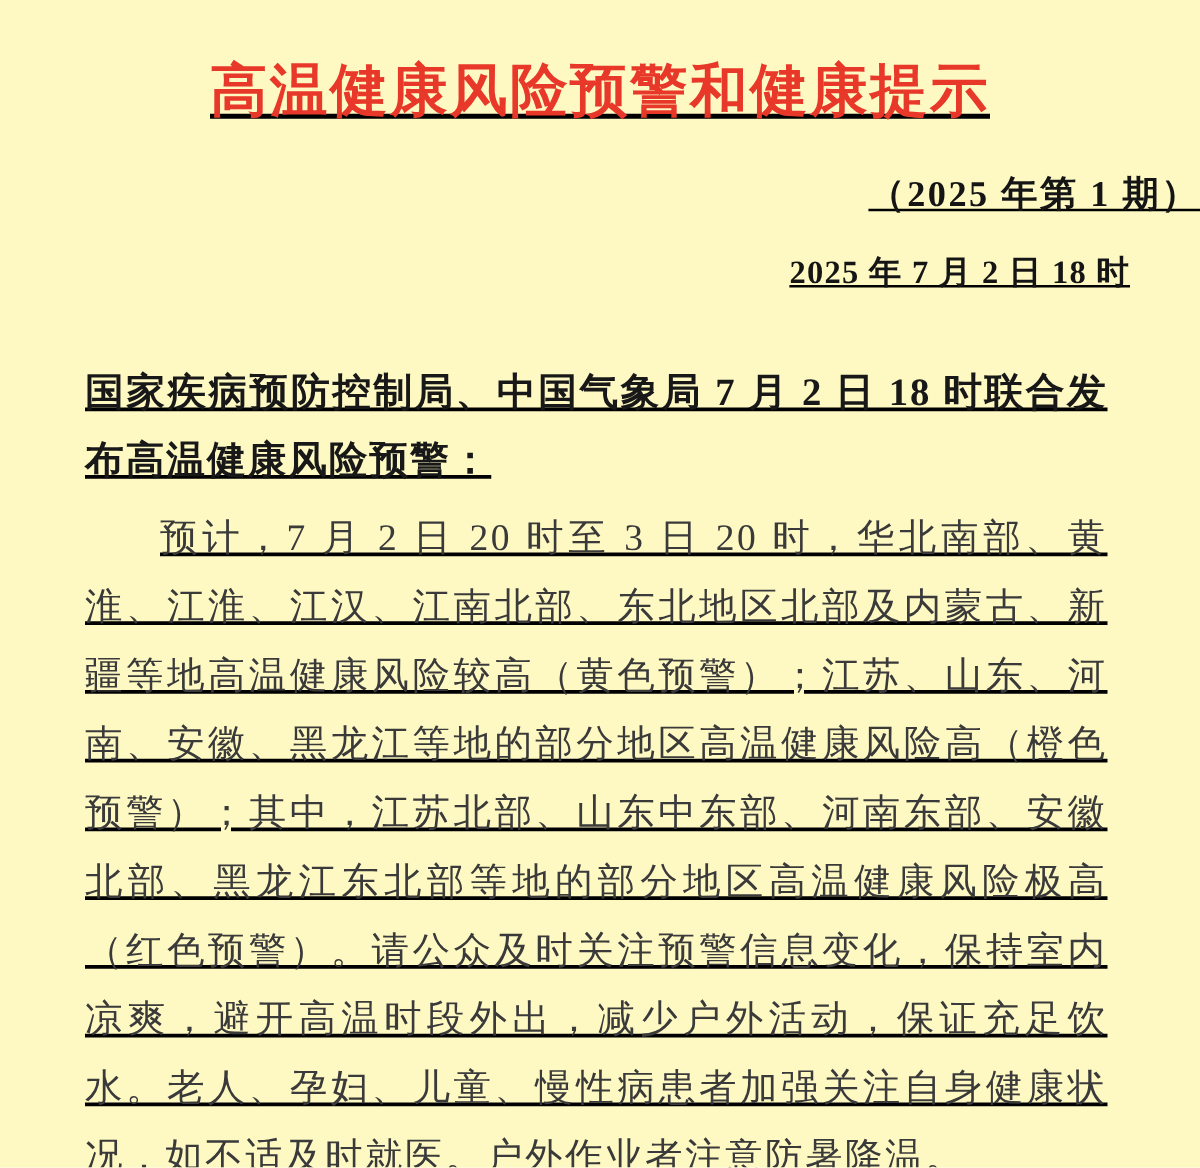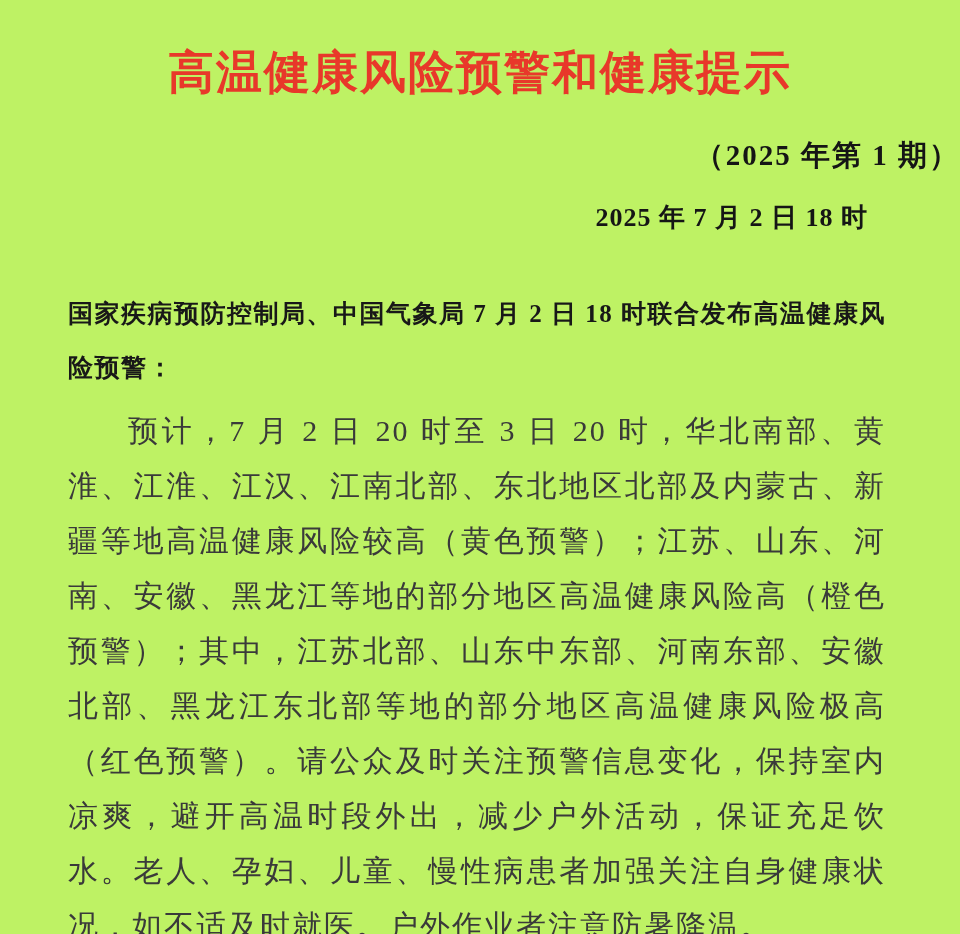--- a/index.html
+++ b/index.html
@@ -7,53 +7,54 @@
   body {
     width: 960px;
     height: 934px;
     background: #fdfdfd;
     font-family: "Liberation Serif", "DejaVu Serif", serif;
     overflow: hidden;
   }
   .page {
     width: 960px;
     height: 934px;
-    background: #bef264;
+    background: #fef9c3;
     overflow: hidden;
+    text-decoration: underline;
   }
   .doc-title {
     margin: 42px 60px 0;
     text-align: center;
     color: #e8382a;
     font-size: 46px;
     font-weight: bold;
     letter-spacing: 2px;
     line-height: 1.35;
   }
   .issue-line {
     margin-top: 32px;
     text-align: right;
     font-size: 29px;
     font-weight: bold;
     color: #151515;
     letter-spacing: 2px;
   }
   .date-line {
-    margin: 24px 92px 0 0;
+    margin: 24px 56px 0 0;
     text-align: right;
     font-size: 26px;
     font-weight: bold;
     color: #151515;
     letter-spacing: 1px;
   }
   .content {
     margin: 52px 74px 0 68px;
   }
   .heading {
-    font-size: 25px;
+    font-size: 31px;
     font-weight: bold;
     color: #181818;
     line-height: 54px;
     text-align: justify;
     letter-spacing: 1.5px;
   }
   .body-para {
     margin-top: 8px;
     font-size: 30px;
     color: #3a3a3a;

